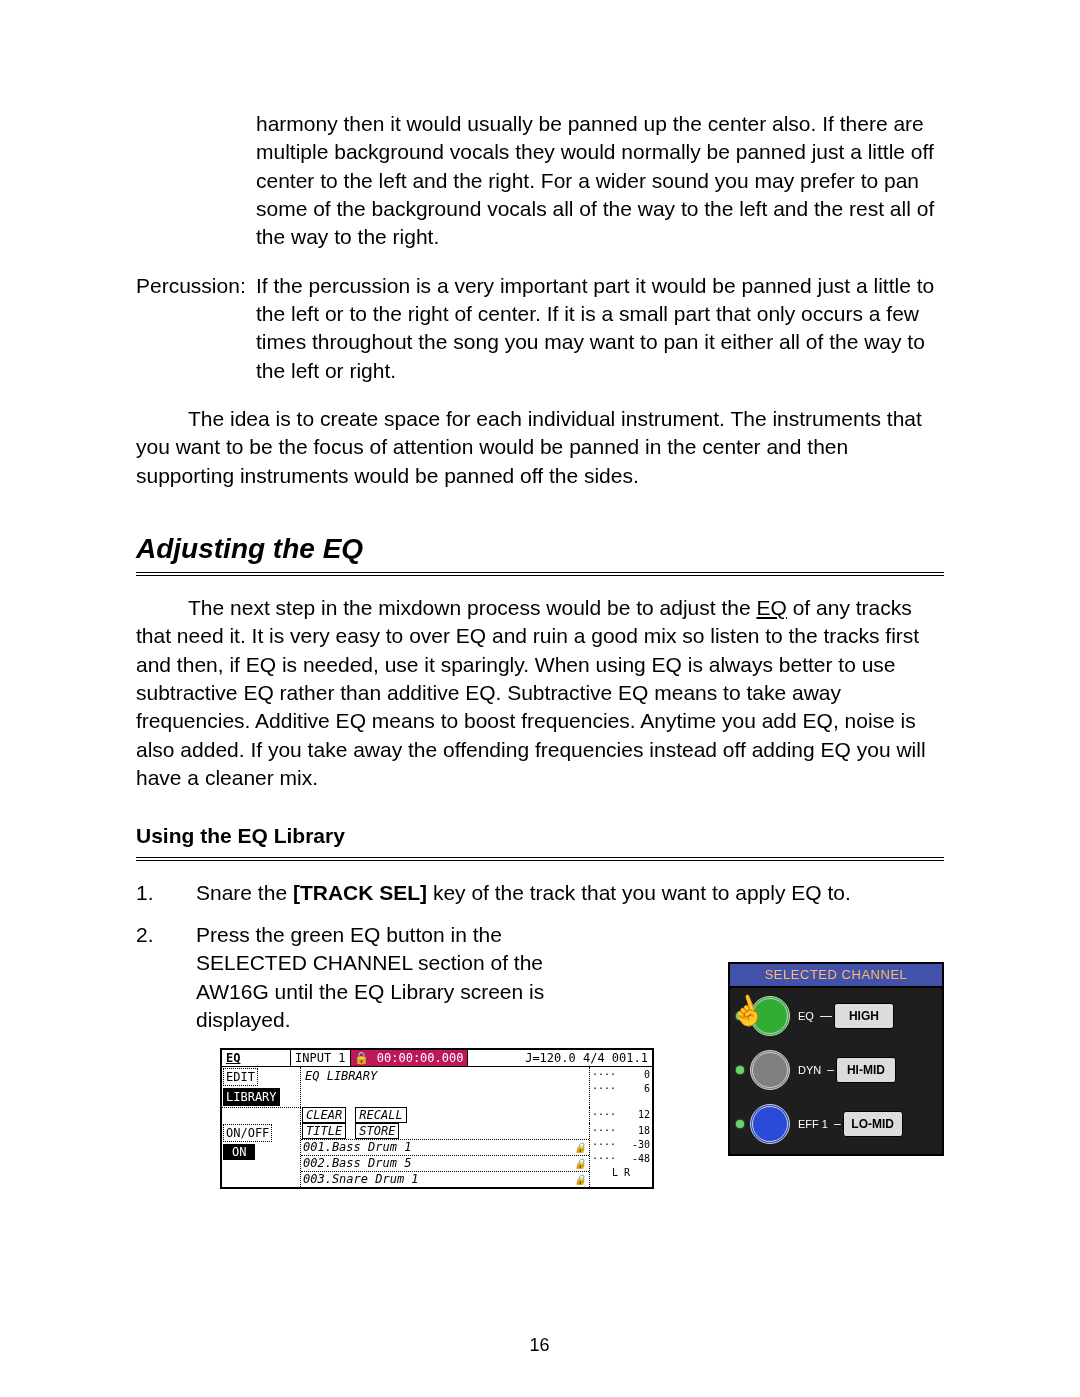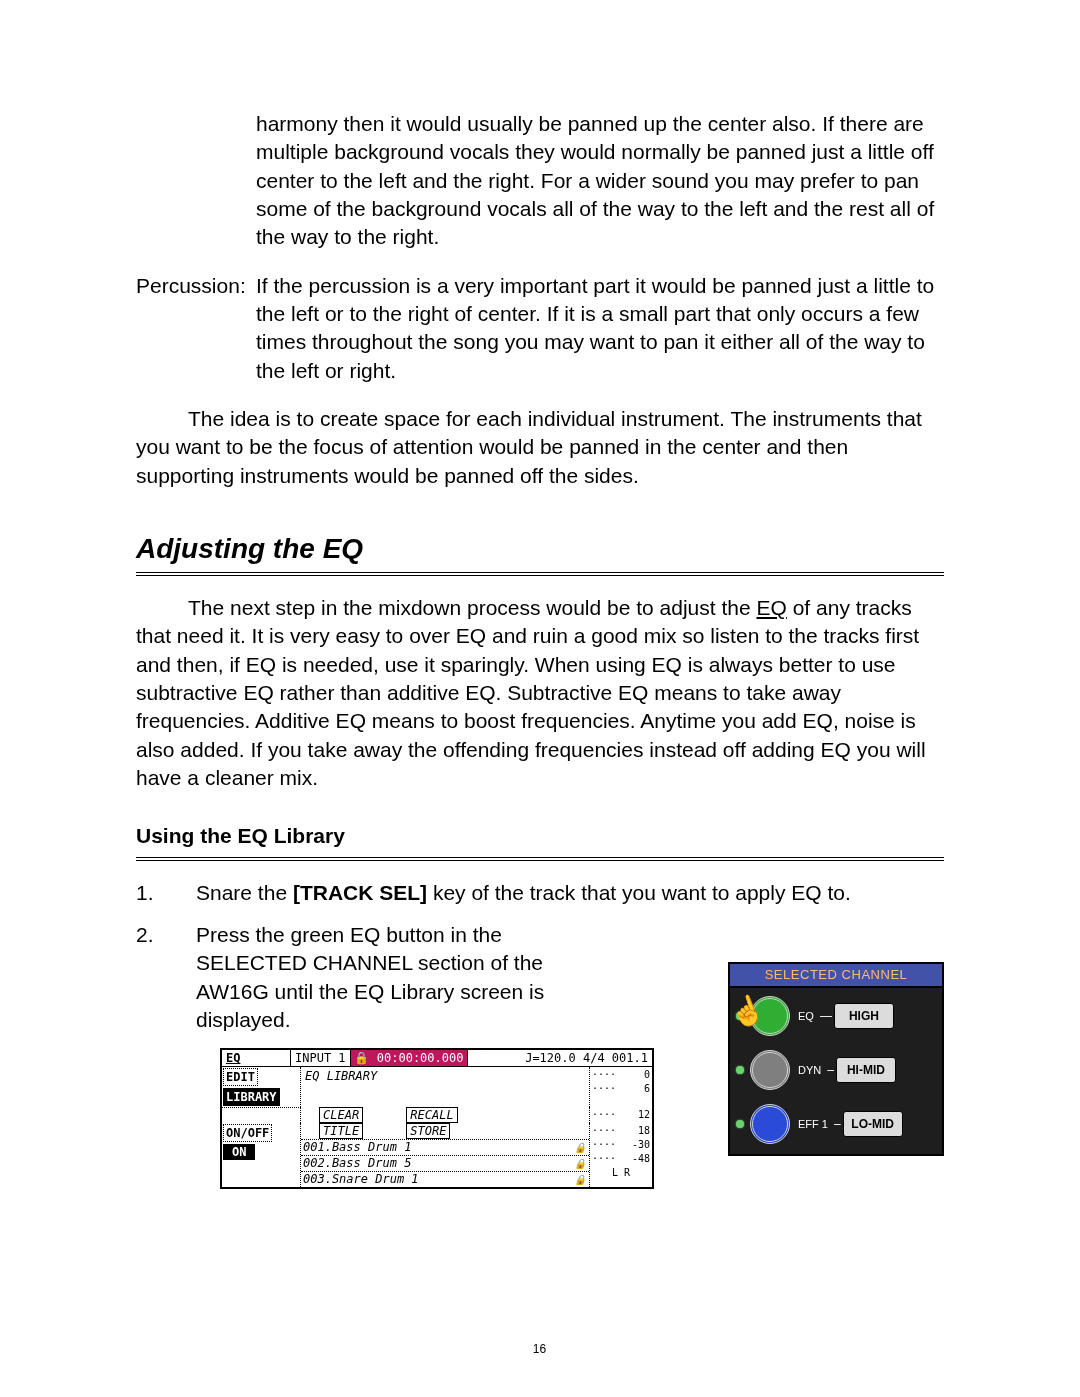--- a/index.html
+++ b/index.html
@@ -42,26 +42,26 @@
     font-family:"Lucida Console",monospace;font-size:12px;
     line-height:14px;
     position:relative;
   }
   .lcd .row{display:flex;align-items:stretch;}
   .lcd .tab{
     border:1px dotted #000;padding:1px 2px;margin:1px;
     background:#fff;display:inline-block;
   }
   .lcd .tab.sel{background:#000;color:#fff;border:1px solid #000;}
-  .lcd .thinbox{border:1px solid #000;padding:0 3px;margin:0 18px;display:inline-block;}
+  .lcd .thinbox{border:1px solid #000;padding:0 3px;margin:0 1px;display:inline-block;}
   .lcd .lock:before{content:"\1F512";font-size:10px;}
   .lcd-top{display:flex;border-bottom:1px solid #000;}
   .lcd-top .cell{border-right:1px solid #000;padding:1px 4px;}
   .lcd-top .cell.last{border-right:none;flex:1;text-align:right;}
-  .lcd-side{width:78px;border-right:1px dotted #000;font-weight:bold;}
+  .lcd-side{width:78px;border-right:1px dotted #000;}
   .lcd-main{flex:1;position:relative;font-style:italic;}
   .lcd-meter{
     width:58px;border-left:1px dotted #000;font-size:10px;
     padding:1px 2px 0 2px;
   }
   .lcd-meter div{display:flex;justify-content:space-between;}
   .lcd-meter .bar:before{content:"····";}
   .lcd-list .item{border-top:1px dotted #000;padding:0 2px;display:flex;justify-content:space-between;}
   
   .panel{
@@ -90,21 +90,21 @@
     background:#dcdcdc;color:#000;font-weight:bold;font-size:12px;
     padding:4px 4px;border:1px solid #000;border-radius:3px;
     min-width:50px;text-align:center;
   }
   .hand{
     position:absolute;font-size:28px;color:#fff;
     transform:translate(-6px,-4px) rotate(-20deg);pointer-events:none;
   }
   .page-num{
     position:absolute;left:0;right:1px;bottom:40px;text-align:center;
-    font-size:12px;
+    font-size:18px;
   }
 </style>
 </head>
 <body>
 
 <div class="page">
 
   <div class="term-row">
     <div class="term-label"></div>
     <p class="term-body" style="margin:0 0 18px 0;">harmony then it would usually be panned up the center also.  If there are multiple background vocals they would normally be panned just a little off center to the left and the right.  For a wider sound you may prefer to pan some of the background vocals all of the way to the left and the rest all of the way to the right.</p>

